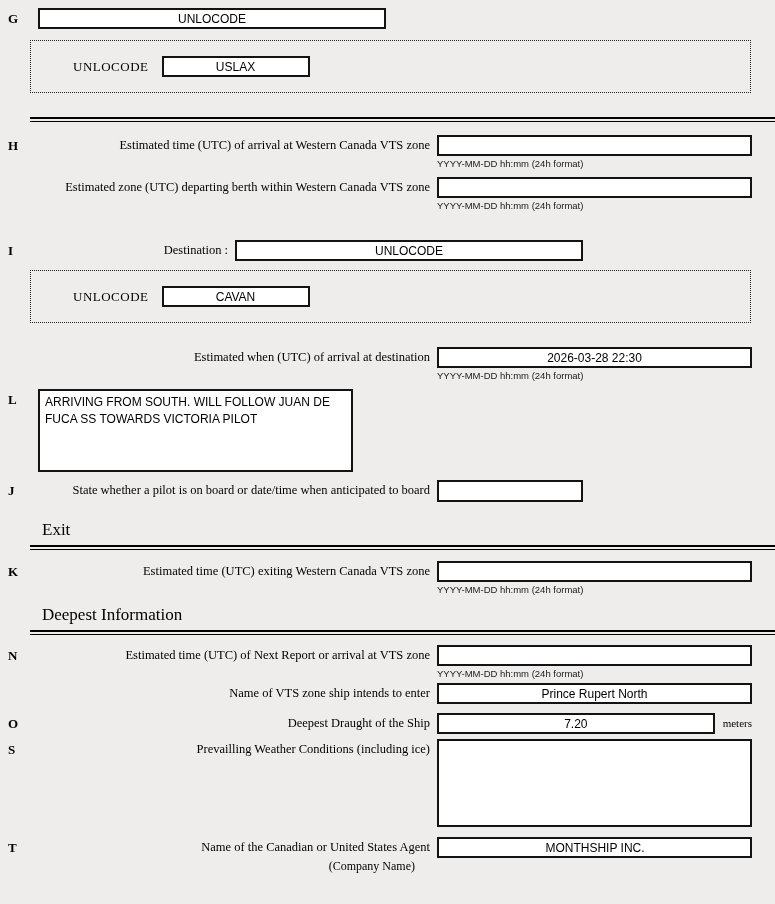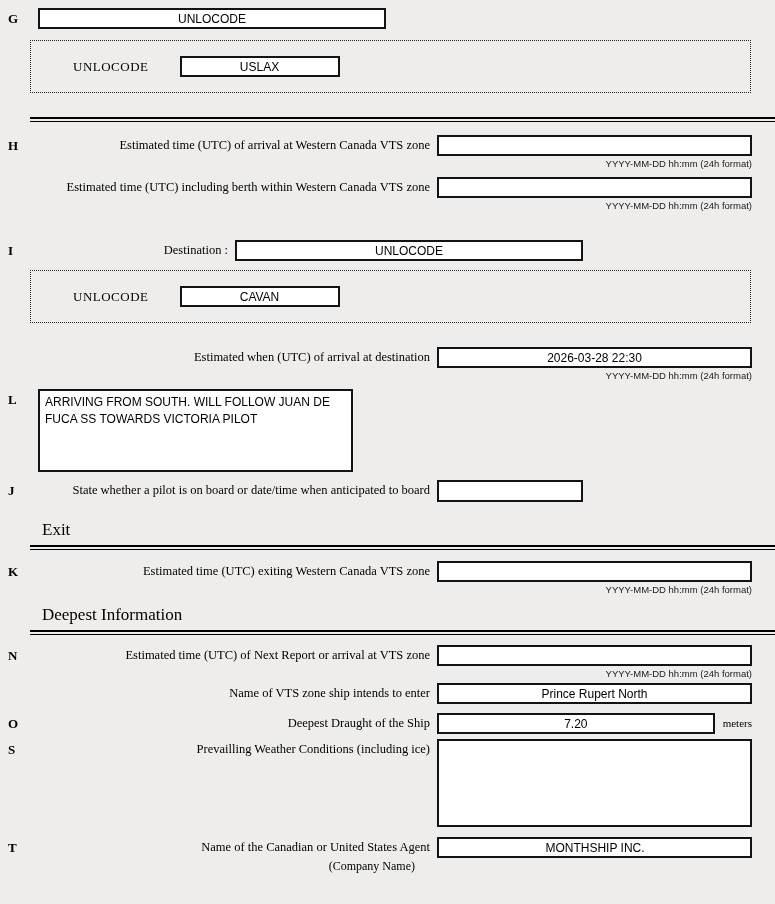--- a/index.html
+++ b/index.html
@@ -41,35 +41,35 @@
   textarea.tbox{
     box-sizing:border-box;display:block;width:100%;
     border:2px solid #131313;background:#fff;
     font:12px "Liberation Sans",sans-serif;line-height:1.45;
     padding:3px 5px;resize:none;outline:none;
   }
   .ta-route{height:83px;}
   .ta-weather{height:88px;}
   .helper{
     font:9.5px "Liberation Sans",sans-serif;
-    text-align:right;margin-top:2px;color:#1a1a1a;
+    text-align:left;margin-top:2px;color:#1a1a1a;
   }
   .unit-wrap{display:flex;align-items:center;}
   .unit{font-size:11px;margin-left:8px;line-height:21px;}
 
   
   .unlobox{
     box-sizing:border-box;
     margin-left:22px;width:721px;height:53px;
     border:1px dotted #222;
     display:flex;align-items:center;
     padding-left:42px;
   }
   .unlobox .ulabel{font-size:13px;letter-spacing:.5px;margin-right:13px;}
-  .unlobox input.tbox{width:160px;margin-left:18px;}
+  .unlobox input.tbox{width:148px;}
 
   
   .heading{margin-left:22px;margin-right:-23px;}
   .heading .htext{font-size:17px;line-height:22px;margin-left:12px;}
   .hrule{margin-top:4px;height:2px;border-top:2px solid #000;border-bottom:1px solid #000;}
 
   
   .mt-box1{margin-top:11px;}
   .mt-head1{margin-top:24px;}
   .mt-h1{margin-top:13px;}
@@ -116,21 +116,21 @@
       </div>
     <div class="field">
       <input class="tbox" type="text" value="" style="">
       <div class="helper">YYYY-MM-DD hh:mm (24h format)</div>
     </div>
   </div>
 
   <div class="row mt-h2">
     <div class="letter"></div>
     <div class="label">
-        <span>Estimated time (UTC) including berth within Western Canada VTS zone</span>
+        <span>Estimated zone (UTC) departing berth within Western Canada VTS zone</span>
       </div>
     <div class="field">
       <input class="tbox" type="text" value="" style="">
       <div class="helper">YYYY-MM-DD hh:mm (24h format)</div>
     </div>
   </div>
 
   <div class="row mt-i">
     <div class="letter">I</div>
     <div class="label">

